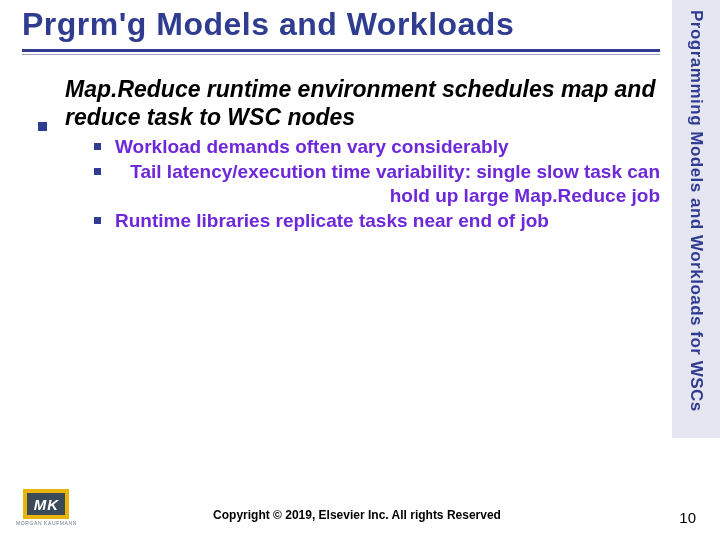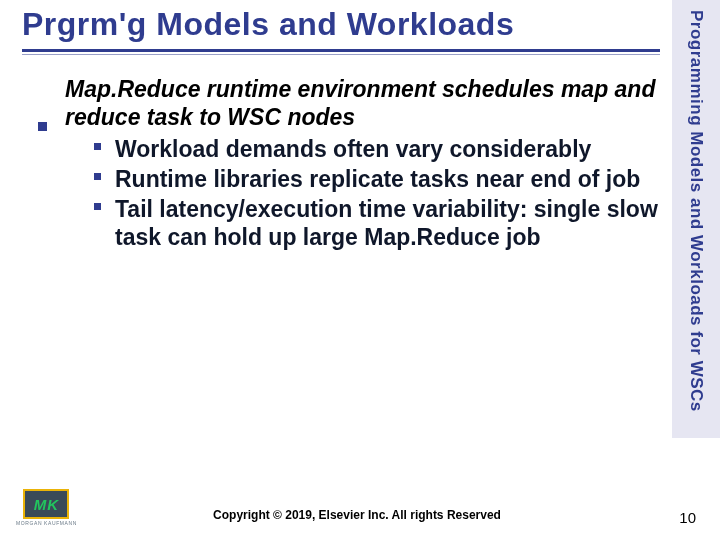--- a/index.html
+++ b/index.html
@@ -92,24 +92,25 @@
   .sub-list {
     margin-left: 56px;
     margin-top: 4px;
   }
   .sub-bullet {
     display: flex;
     align-items: flex-start;
     margin-bottom: 2px;
   }
   .sub-text {
-    color: #0f172a;
-    font-size: 23px;
+    color: #6d28d9;
+    font-size: 19px;
     font-weight: bold;
     line-height: 1.22;
+    text-align: right;
   }
   .footer {
     position: absolute;
     bottom: 14px;
     left: 0;
     width: 720px;
     display: flex;
     align-items: flex-end;
     justify-content: space-between;
     padding: 0 24px 0 16px;
@@ -119,26 +120,26 @@
     flex-direction: column;
     align-items: center;
   }
   .logo-box {
     width: 46px;
     height: 30px;
     background: #3a4a58;
     display: flex;
     align-items: center;
     justify-content: center;
-    color: #22c55e;
+    color: #ffffff;
     font-size: 15px;
     font-weight: bold;
     font-style: italic;
     letter-spacing: 1px;
-    border: 2px solid #eab308;
+    border: 4px solid #eab308;
   }
   .logo-sub {
     font-size: 5px;
     color: #6a7a88;
     letter-spacing: 0.6px;
     margin-top: 1px;
   }
   .copyright {
     position: absolute;
     bottom: 18px;
@@ -173,25 +174,25 @@
       <div class="sq"></div>
       <div class="main-text">Map.Reduce runtime environment schedules map and reduce task to WSC nodes</div>
     </div>
     <div class="sub-list">
       <div class="sub-bullet">
         <div class="sq-small"></div>
         <div class="sub-text">Workload demands often vary considerably</div>
       </div>
       <div class="sub-bullet">
         <div class="sq-small"></div>
-        <div class="sub-text">Runtime libraries replicate tasks near end of job</div>
+        <div class="sub-text">Tail latency/execution time variability:  single slow task can hold up large Map.Reduce job</div>
       </div>
       <div class="sub-bullet">
         <div class="sq-small"></div>
-        <div class="sub-text">Tail latency/execution time variability:  single slow task can hold up large Map.Reduce job</div>
+        <div class="sub-text">Runtime libraries replicate tasks near end of job</div>
       </div>
     </div>
   </div>
 
   <div class="copyright">Copyright © 2019, Elsevier Inc. All rights Reserved</div>
 
   <div class="footer">
     <div class="logo">
       <div class="logo-box">MK</div>
       <div class="logo-sub">MORGAN KAUFMANN</div>

